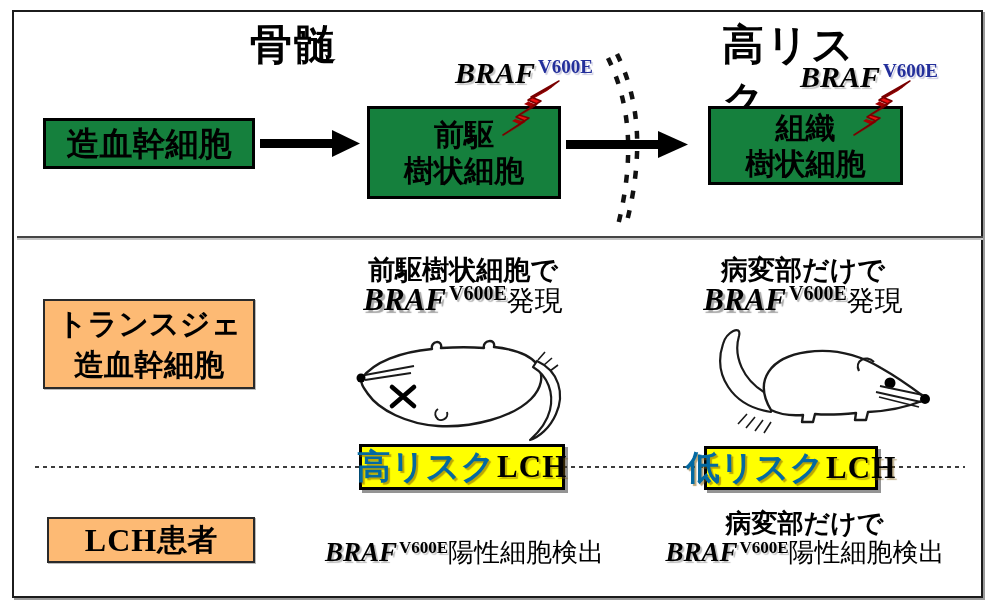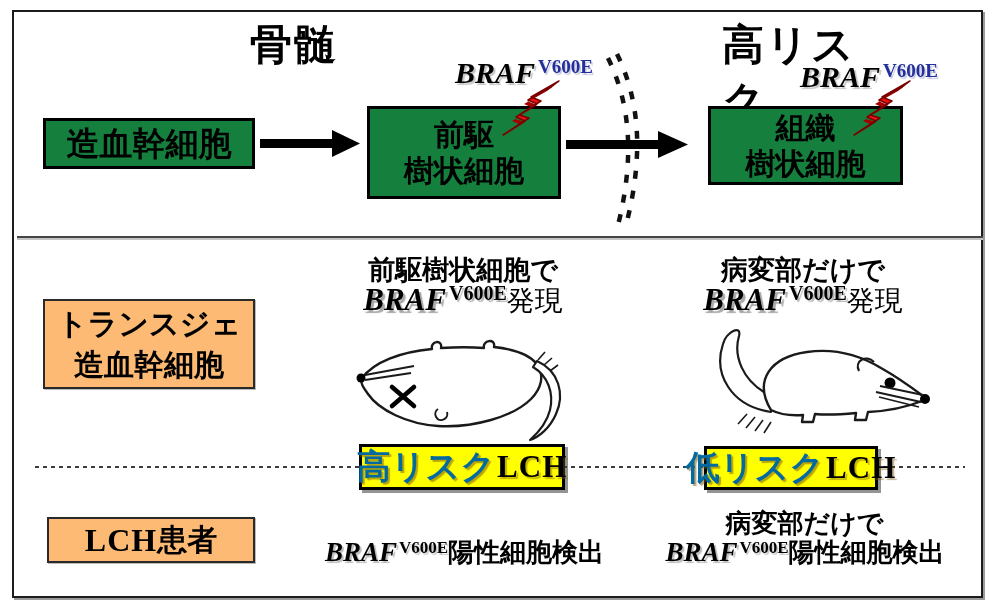--- a/index.html
+++ b/index.html
@@ -30,21 +30,21 @@
   .braf-mid{font-family:"Liberation Serif",serif;font-style:italic;font-weight:600;
     font-size:31px;text-shadow:2.5px 2.5px 1px #a8a8a8;}
   .sup-mid{font-family:"Liberation Serif",serif;font-weight:600;font-size:20px;
     position:relative;top:-10px;margin-left:3px;text-shadow:2px 2px 1px #b5b5b5;}
   .braf-bot{font-family:"Liberation Serif",serif;font-style:italic;font-weight:600;
     font-size:27px;text-shadow:2px 2px 1px #bdbdbd;}
   .sup-bot{font-family:"Liberation Serif",serif;font-weight:600;font-size:17px;
     position:relative;top:-8px;margin-left:2px;text-shadow:1.5px 1.5px 1px #c9c9c9;}
   .gline{font-weight:700;font-size:27px;text-align:center;white-space:nowrap;}
   .gsuffix{font-weight:400;font-size:28px;}
-  .gsuffix-b{font-weight:700;font-size:26px;}
+  .gsuffix-b{font-weight:400;font-size:26px;}
   .flexline{display:flex;justify-content:center;align-items:baseline;white-space:nowrap;}
   
   .wbox{
     background:#fdba74;border:2px solid #2a2a2a;box-sizing:border-box;
     display:flex;flex-direction:column;justify-content:center;align-items:center;
     font-weight:700;text-align:center;box-shadow:1px 1px 0 #bbb;z-index:2;
   }
   .wbox .l1,.wbox .l2{display:block;font-size:30px;line-height:41px;}
   .patientbox{flex-direction:row;align-items:center;}
   .serif-lch{font-family:"Liberation Serif",serif;font-weight:700;font-size:32px;letter-spacing:1px;}

